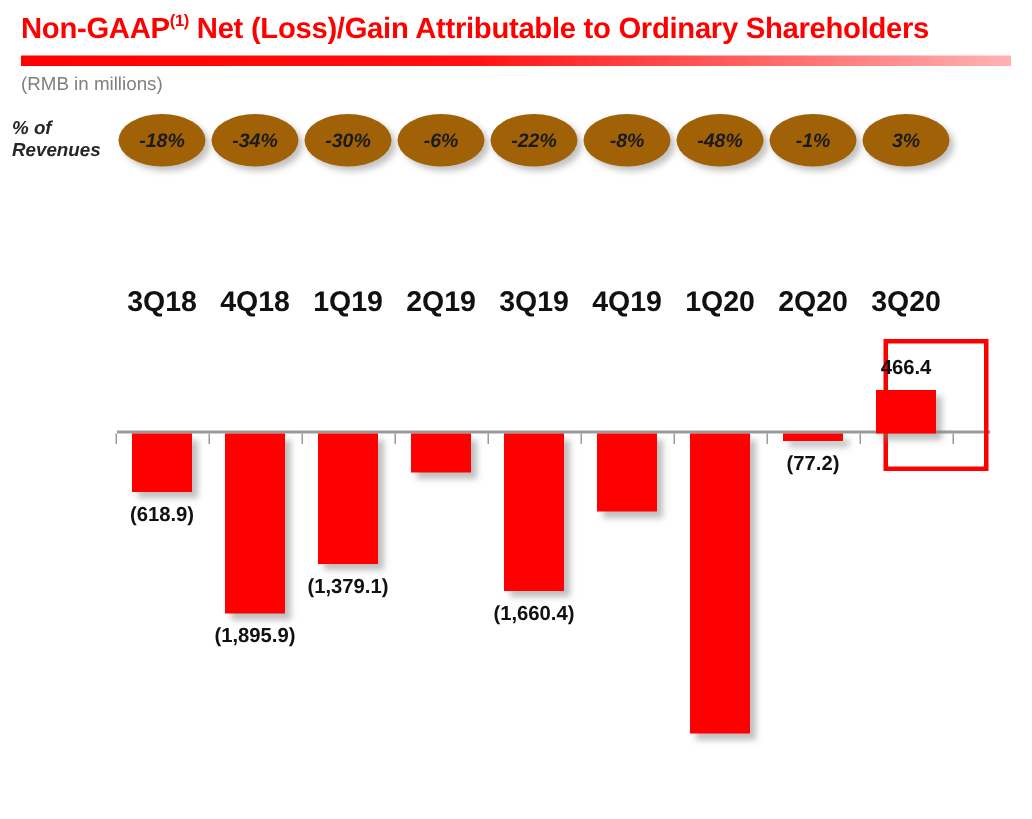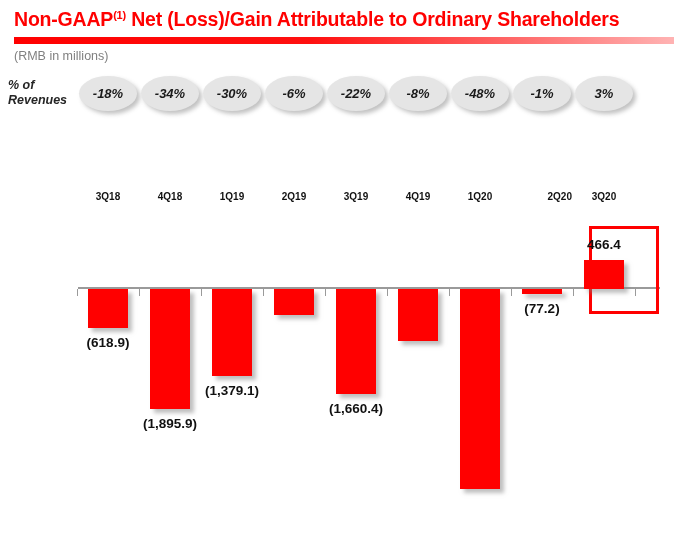--- a/index.html
+++ b/index.html
@@ -57,21 +57,21 @@
     font-weight: bold;
     color: #262626;
     line-height: 15px;
   }
   .pct-oval {
     position: absolute;
     top: 76px;
     width: 58px;
     height: 35px;
     border-radius: 50%;
-    background: #e5e5e5;
+    background: #a16207;
     box-shadow: 3px 3px 4px rgba(120,120,120,0.45);
     display: flex;
     align-items: center;
     justify-content: center;
     font-size: 13px;
     font-style: italic;
     font-weight: bold;
     color: #1a1a1a;
   }
 
@@ -81,21 +81,21 @@
     left: 0;
     top: 0;
     width: 688px;
     height: 546px;
   }
   .cat-label {
     position: absolute;
     top: 191px;
     width: 60px;
     text-align: center;
-    font-size: 10px;
+    font-size: 19px;
     font-weight: bold;
     color: #111111;
   }
   #axis-line {
     position: absolute;
     left: 78px;
     top: 287px;
     width: 582px;
     height: 2px;
     background: #9a9a9a;
@@ -168,21 +168,21 @@
     <div class="cat-label" style="left: 326px;">3Q19</div>
     <div class="axis-tick" style="left: 325px;"></div>
     <div class="bar" style="left: 336px; height: 104.937px; top: 289px; background: rgb(255, 0, 0);"></div>
     <div class="val-label" style="left: 296px; top: 400.937px;">(1,660.4)</div>
     <div class="cat-label" style="left: 388px;">4Q19</div>
     <div class="axis-tick" style="left: 387px;"></div>
     <div class="bar" style="left: 398px; height: 51.508px; top: 289px; background: rgb(255, 0, 0);"></div>
     <div class="cat-label" style="left: 450px;">1Q20</div>
     <div class="axis-tick" style="left: 449px;"></div>
     <div class="bar" style="left: 460px; height: 200.319px; top: 289px; background: rgb(255, 0, 0);"></div>
-    <div class="cat-label" style="left: 512px; text-align: right;">2Q20</div>
+    <div class="cat-label" style="left: 512px;">2Q20</div>
     <div class="axis-tick" style="left: 511px;"></div>
     <div class="bar" style="left: 522px; height: 4.87904px; top: 289px; background: rgb(255, 0, 0);"></div>
     <div class="val-label" style="left: 482px; top: 300.879px;">(77.2)</div>
     <div class="cat-label" style="left: 574px;">3Q20</div>
     <div class="axis-tick" style="left: 573px;"></div>
     <div class="bar" style="left: 584px; height: 29.4765px; top: 259.524px; background: rgb(255, 0, 0);"></div>
     <div class="val-label" style="left: 544px; top: 236.524px;">466.4</div>
     <div class="axis-tick" style="left: 635px;"></div>
   </div>
 

